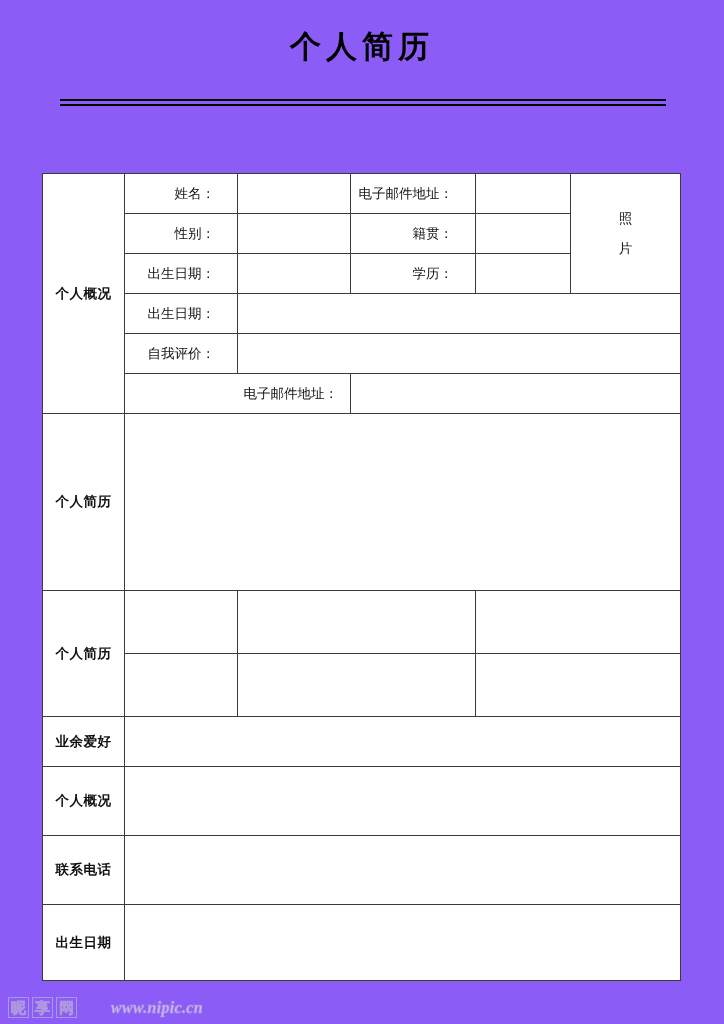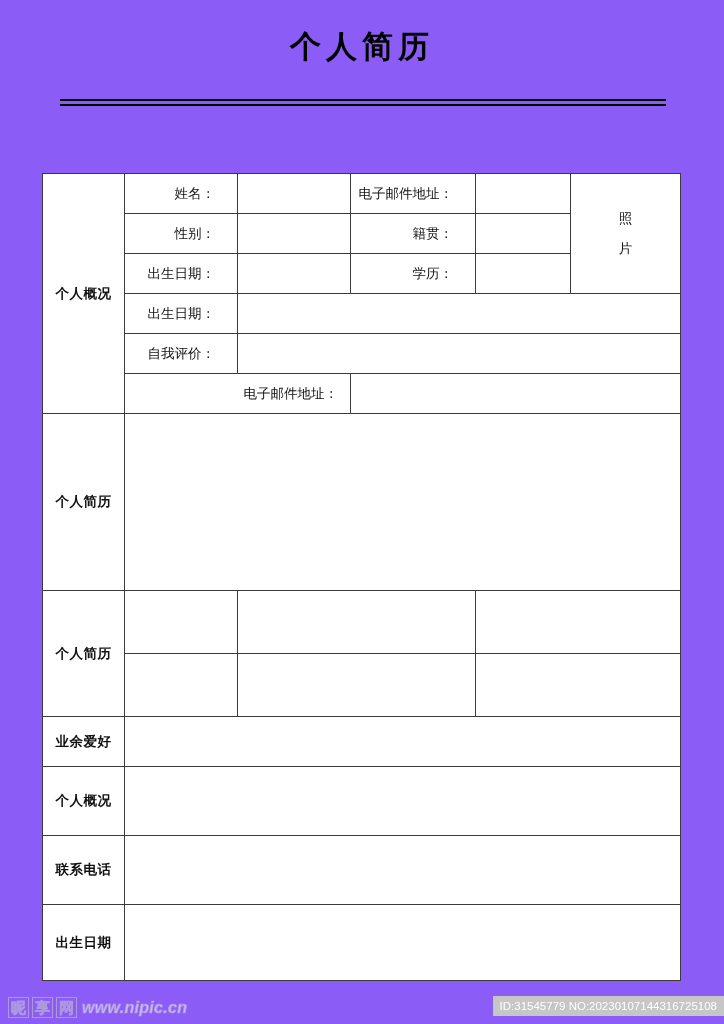--- a/index.html
+++ b/index.html
@@ -127,27 +127,28 @@
     border: 1.5px solid #c9c9c9;
     color: #ffffff;
     -webkit-text-stroke: 0.6px #c9c9c9;
     font-family: "Liberation Sans", "DejaVu Sans", sans-serif;
     font-weight: bold;
     font-size: 15px;
     line-height: 17px;
     padding: 1px 2px;
   }
   #watermark .wm-url {
-    font-family: Liberation Sans, sans-serif;
+    font-family: Liberation Serif, serif;
     font-style: italic;
     font-weight: bold;
     font-size: 16px;
     color: #ffffff;
     -webkit-text-stroke: 0.7px #c9c9c9;
     letter-spacing: 0.3px;
+    margin-left: 29px;
   }
   #id-badge {
     position: absolute;
     right: 0px; top: 1px;
     background: #c6c6c6;
     color: #ffffff;
     font-family: "Liberation Sans", "DejaVu Sans", sans-serif;
     font-size: 11.5px;
     line-height: 20px;
     padding: 0 7px;
@@ -264,16 +265,15 @@
 
   <div id="footer">
     <div id="watermark">
       <div class="wm-cjk">
         <span>昵</span>
         <span>享</span>
         <span>网</span>
       </div>
       <div class="wm-url">www.nipic.cn</div>
     </div>
-    <div id="id-badge">ID:31545779 NO:20230107144316725108</div>
   </div>
 
 </div>
 
 </body></html>

